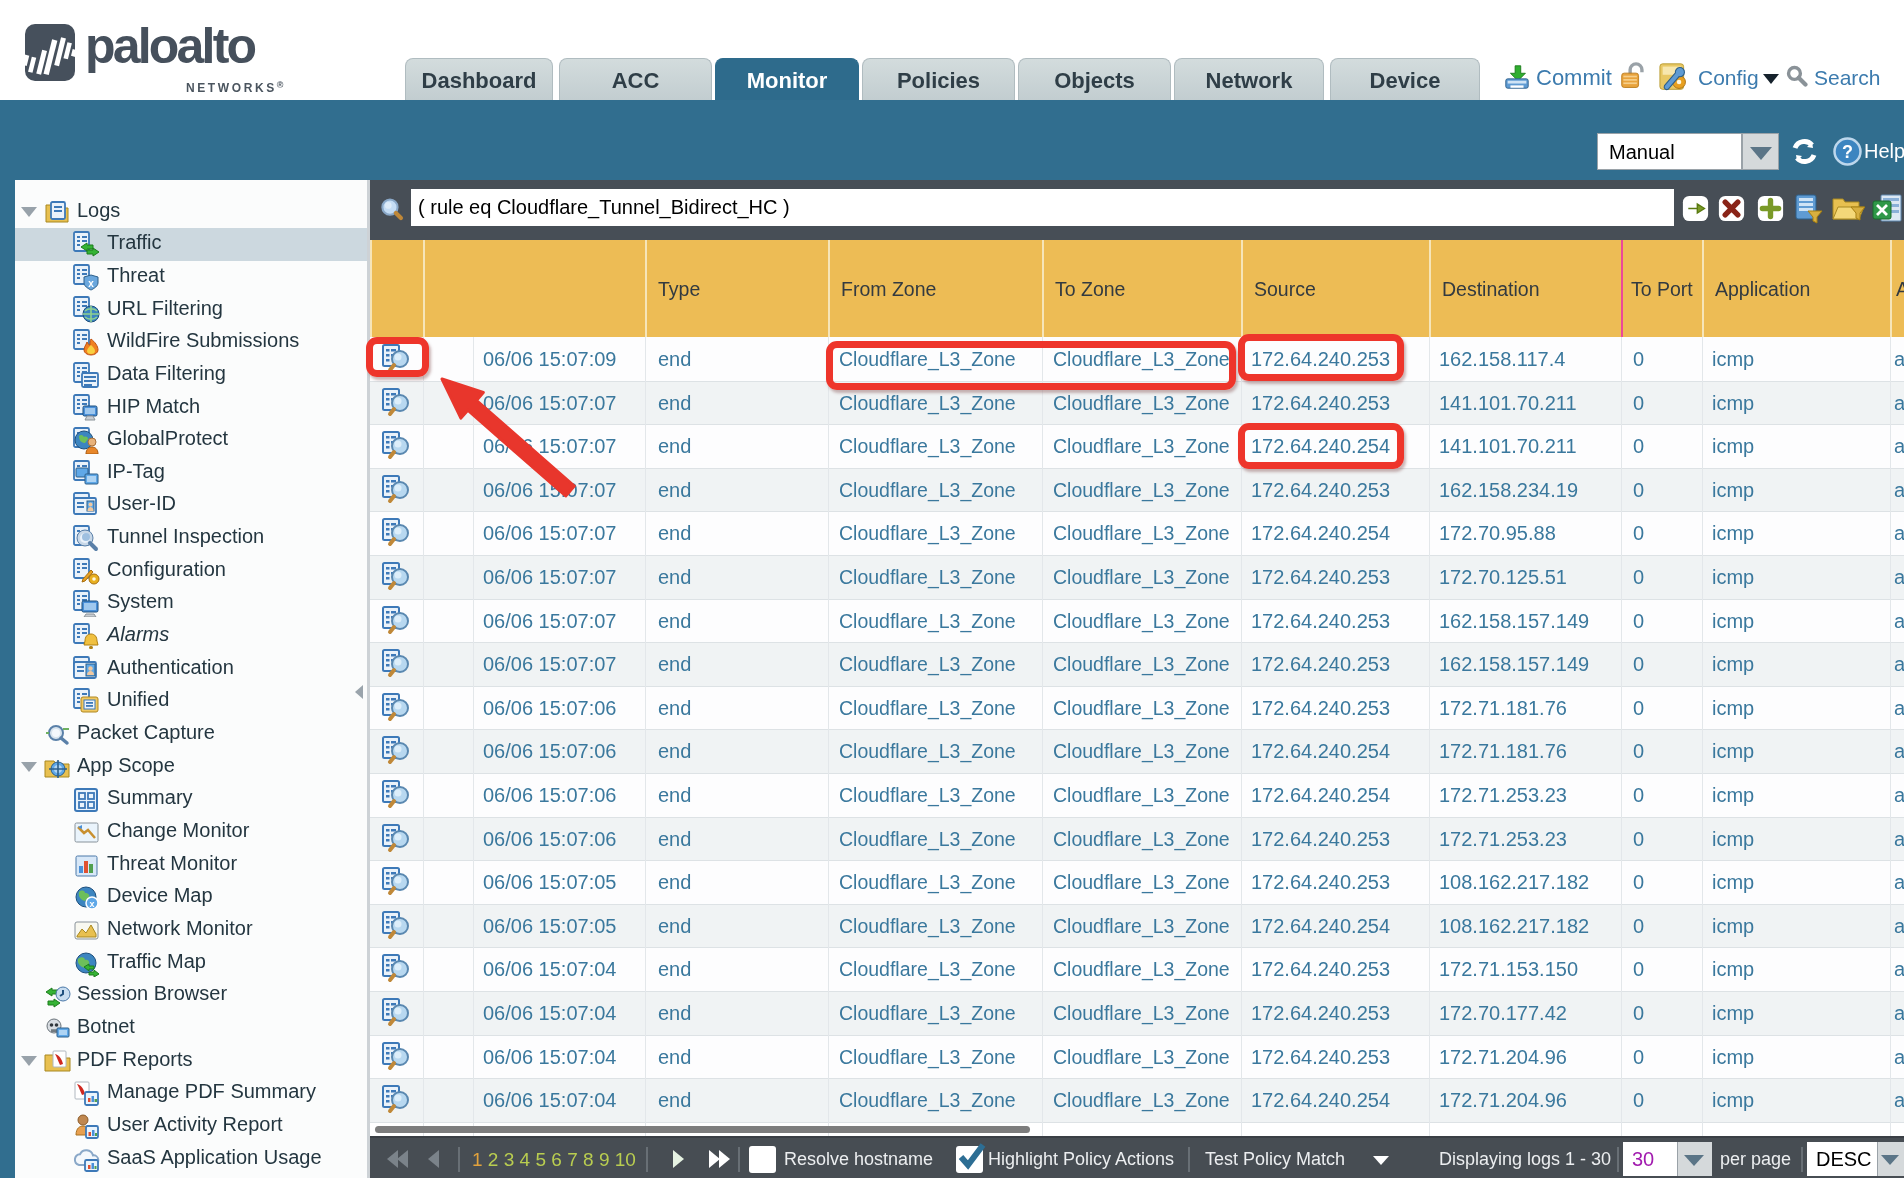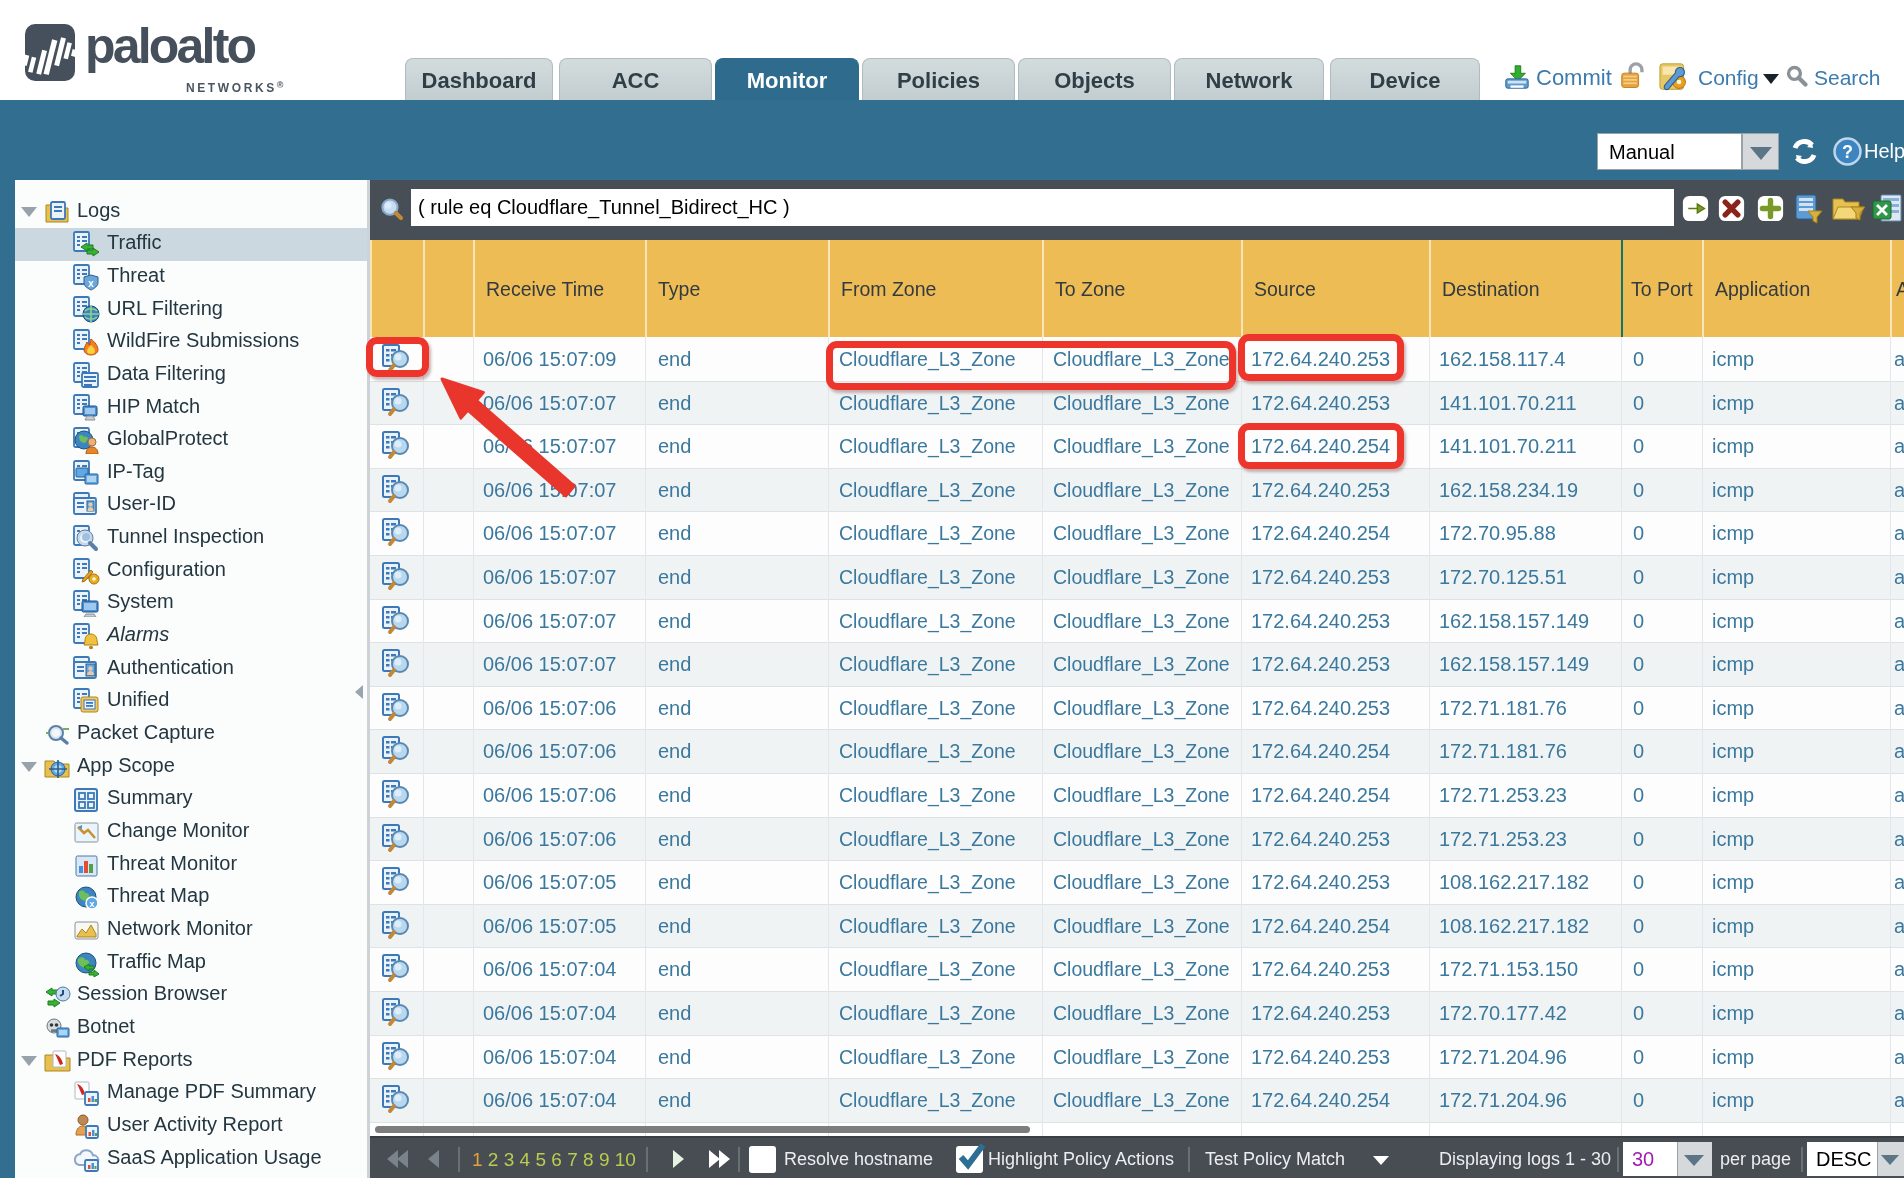--- a/index.html
+++ b/index.html
@@ -377,21 +377,21 @@
       <div class="ti" style="top:668.7px;">
         <span class="lbl" style="left:92px;">Threat Monitor</span>
       </div>
       <svg class="icn" style="left:73px;top:671.7px;" width="27" height="27" viewBox="0 0 27 27">
         <rect x="3" y="4" width="21" height="20" rx="1.5" fill="#d8e8f8" stroke="#4a78a8"></rect>
         <rect x="6" y="14" width="4" height="7" fill="#4a90d9"></rect>
         <rect x="11" y="9" width="4" height="12" fill="#e05030"></rect>
         <rect x="16" y="12" width="4" height="9" fill="#50a050"></rect>
       </svg>
       <div class="ti" style="top:701.4px;">
-        <span class="lbl" style="left:92px;">Threat Map</span>
+        <span class="lbl" style="left:92px;">Device Map</span>
       </div>
       <svg class="icn" style="left:73px;top:704.4px;" width="27" height="27" viewBox="0 0 27 27">
         <circle cx="13" cy="13" r="10" fill="#3c85c0" stroke="#1d4f7d"></circle>
         <path d="M6 8 c3 -3 6 -1 6 1 c3 0 5 2 4 4 l-4 4 c-4 -1 -7 -4 -6 -9 z" fill="#6dbf5a"></path>
         <circle cx="19" cy="19" r="6" fill="#5fa8e8" stroke="#fff" stroke-width="1.5"></circle>
         <text x="19" y="23" text-anchor="middle" font-size="9" font-weight="bold" fill="#fff">x</text>
       </svg>
       <div class="ti" style="top:734.0px;">
         <span class="lbl" style="left:92px;">Network Monitor</span>
       </div>
@@ -510,39 +510,36 @@
 <rect x="12" y="5" width="16" height="3" fill="#8ab0d8"></rect>
           <rect x="12" y="11" width="16" height="3" fill="#8ab0d8"></rect>
           <rect x="12" y="17" width="16" height="3" fill="#8ab0d8"></rect>
 <rect x="2" y="8" width="18" height="18" rx="2" fill="#2f9848" stroke="#1a6a2c"></rect>
 <path d="M6 12 l10 10 M16 12 l-10 10" stroke="#fff" stroke-width="2.8"></path>
 </svg>
 </div>
 <div id="thead">
 <div class="hc" style="left:0px;width:53px;"></div>
 <div class="hc" style="left:53px;width:50px;border-left:2px solid #f6e5b9;"></div>
-<div class="hc" style="left:103px;width:172px;border-left:2px solid #f6e5b9;">
-          <span style="left:11px;">Receive Time</span>
-        </div>
 <div class="hc" style="left:275px;width:183px;border-left:2px solid #f6e5b9;">
           <span style="left:11px;">Type</span>
         </div>
 <div class="hc" style="left:458px;width:214px;border-left:2px solid #f6e5b9;">
           <span style="left:11px;">From Zone</span>
         </div>
 <div class="hc" style="left:672px;width:199px;border-left:2px solid #f6e5b9;">
           <span style="left:11px;">To Zone</span>
         </div>
 <div class="hc" style="left:871px;width:188px;border-left:2px solid #f6e5b9;">
           <span style="left:11px;">Source</span>
         </div>
 <div class="hc" style="left:1059px;width:192px;border-left:2px solid #f6e5b9;">
           <span style="left:11px;">Destination</span>
         </div>
-<div class="hc" style="left:1251px;width:64px;border-left:2px solid #0f766e;">
+<div class="hc" style="left:1251px;width:64px;border-left:2px solid #ec4899;">
           <span style="left:8px;">To Port</span>
         </div>
 <div class="hc" style="left:1332px;width:188px;border-left:2px solid #f6e5b9;">
           <span style="left:11px;">Application</span>
         </div>
 <div class="hc" style="left:1520px;width:14px;border-left:2px solid #f6e5b9;">
           <span style="left:4px;">A</span>
         </div>
 </div>
 <div id="rows">

